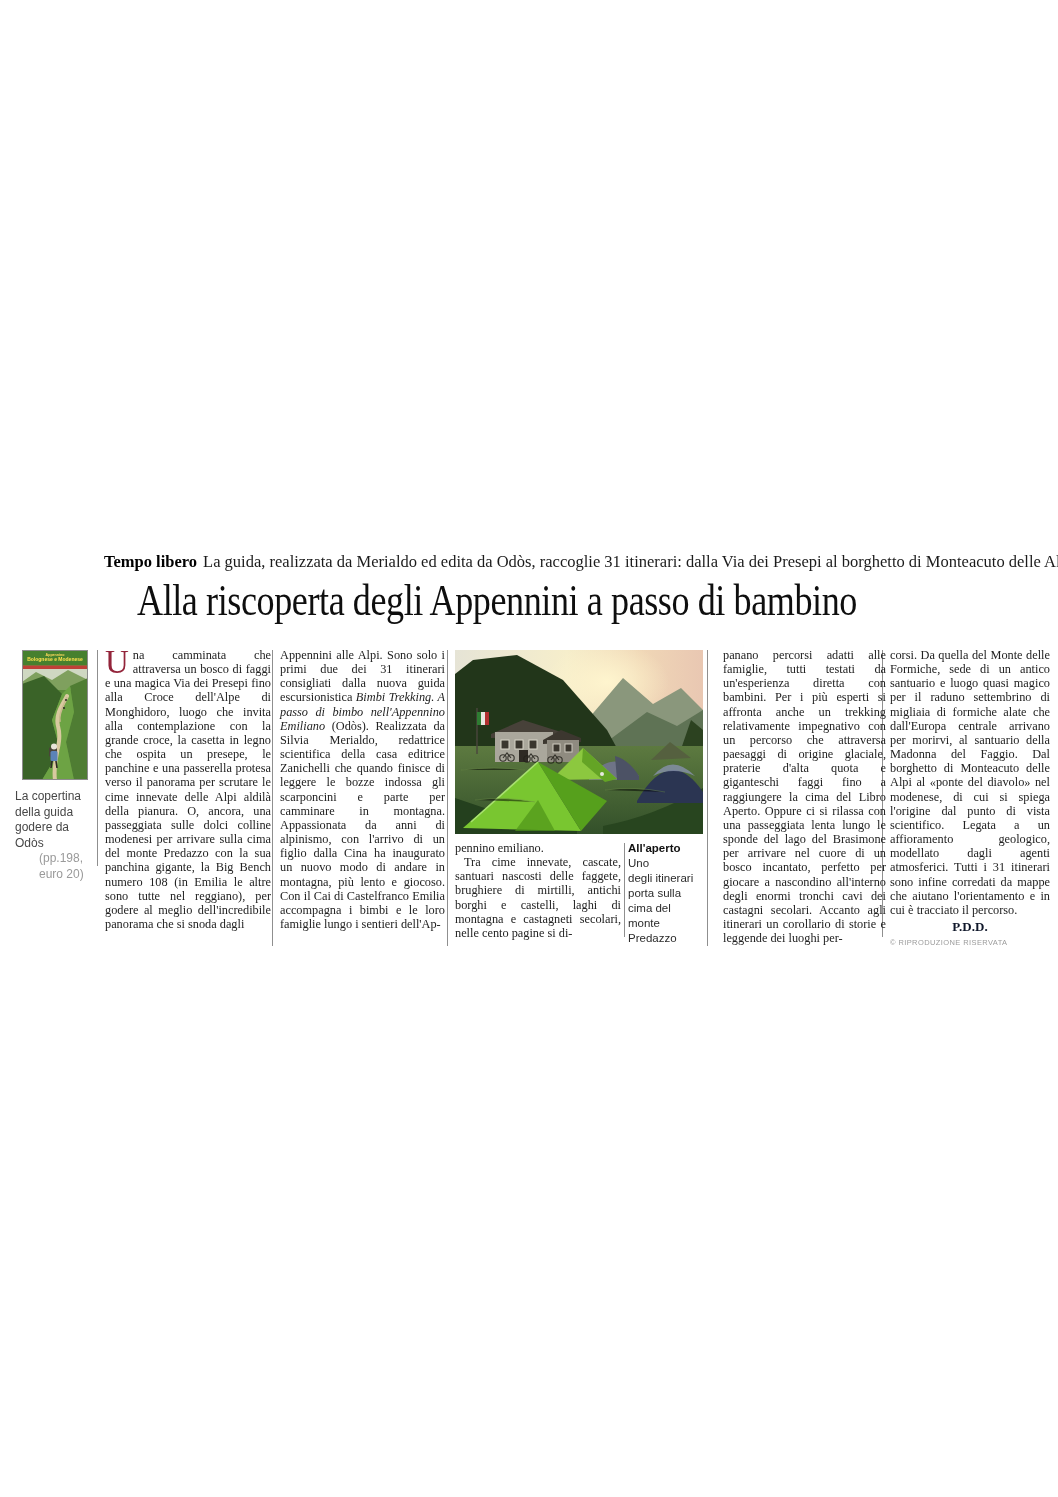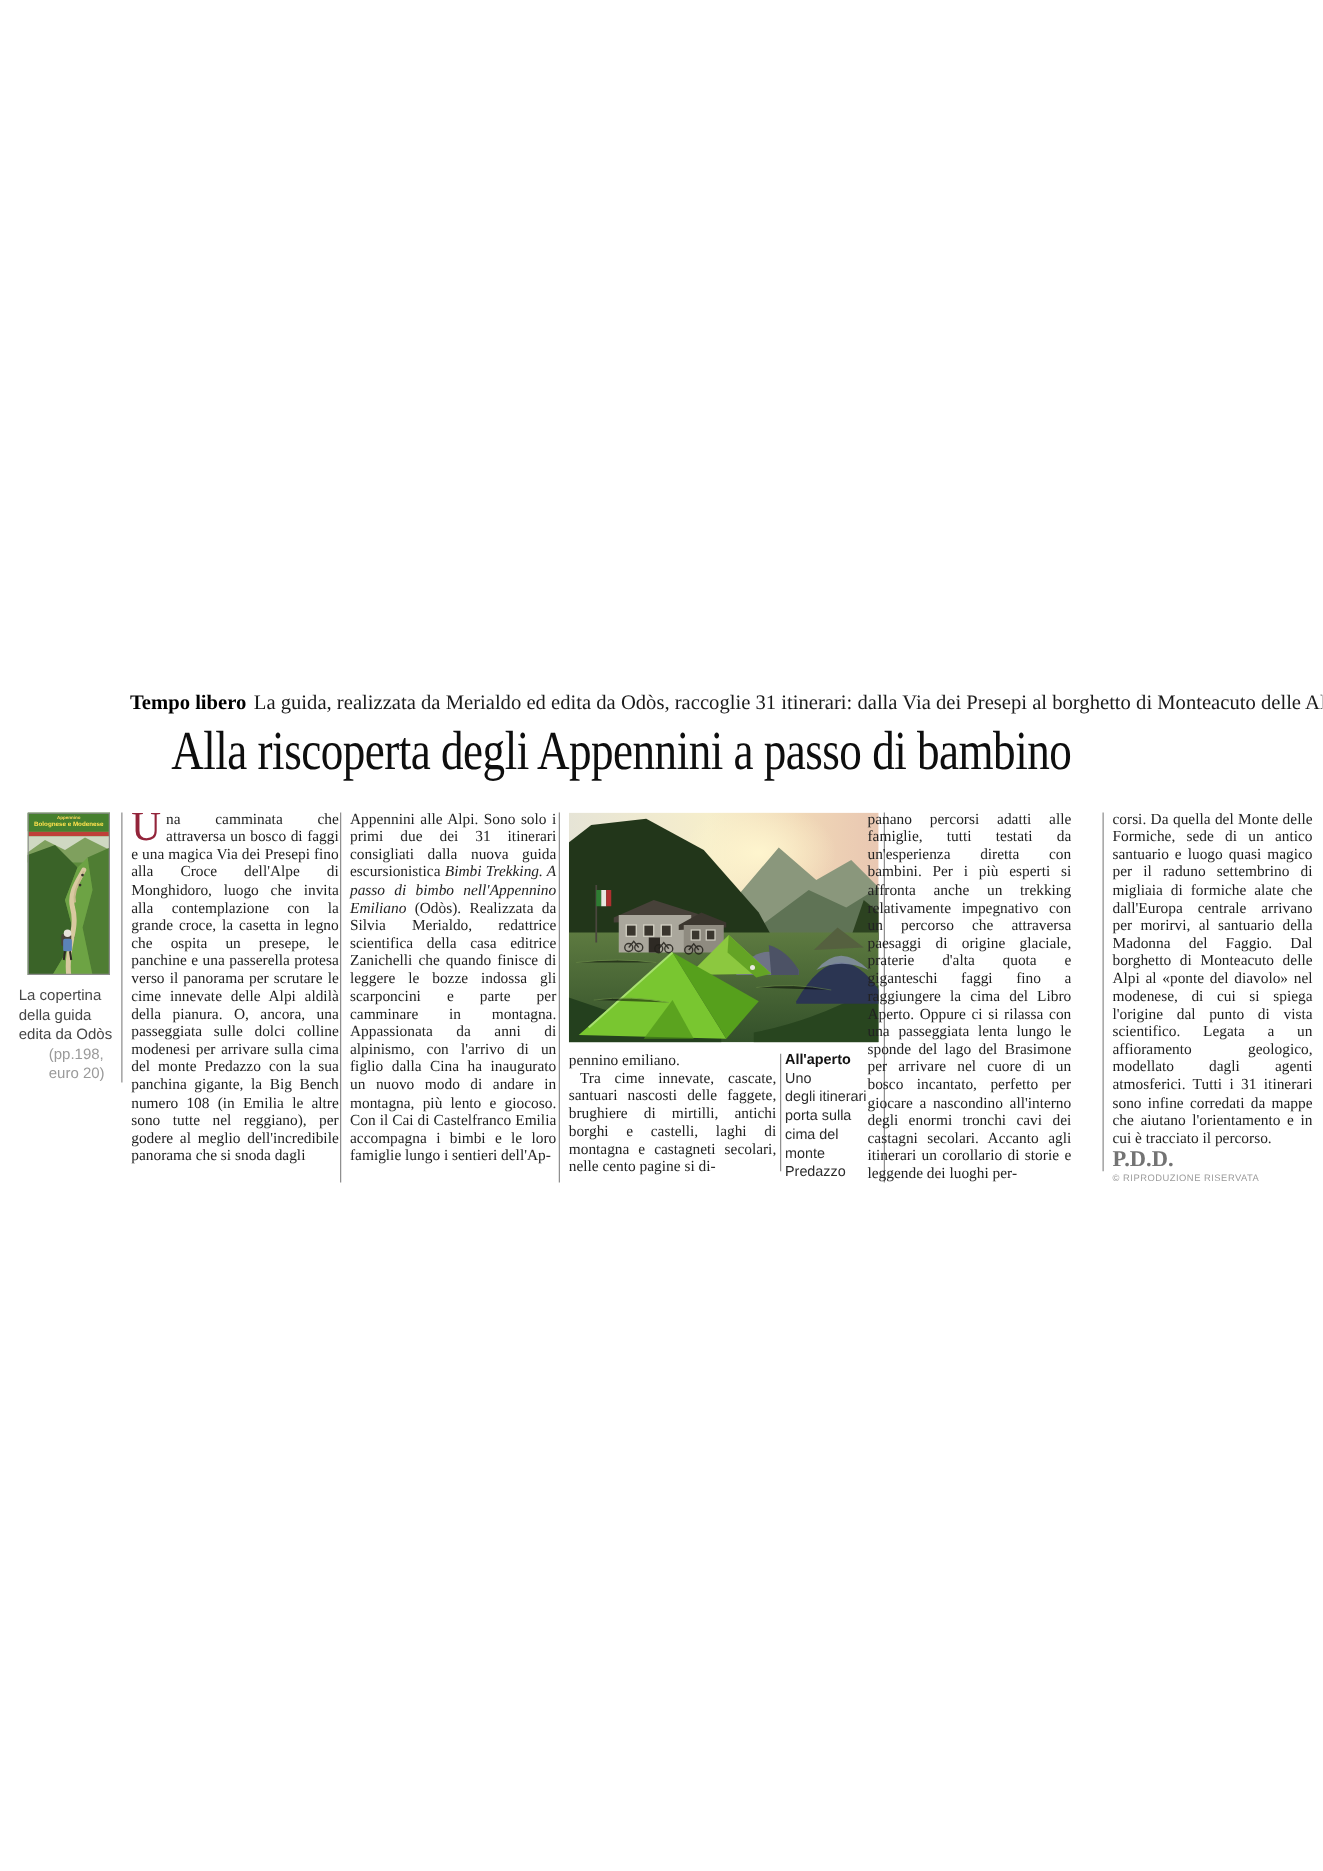--- a/index.html
+++ b/index.html
@@ -16,25 +16,25 @@
 
   
   .headline { left:101px; top:576px; width:950px;text-align:center; }
   .headline span { display:inline-block; font-size:44px; line-height:50px; color:#0e0e0e; letter-spacing:-0.5px; transform:scaleX(0.82); transform-origin:0 50%; white-space:nowrap; font-weight:500; }
 
   
   .bodycol { font-size:12.3px; line-height:14.15px; text-align:justify; color:#222; }
   .col1 { left:105px; top:648px; width:166px; height:300px; }
   .col2 { left:280px; top:648px; width:165px; height:300px; }
   .col3 { left:455px; top:841px; width:166px; height:110px; }
-  .col4 { left:694px; top:648px; width:163px; height:300px; }
+  .col4 { left:723px; top:648px; width:163px; height:300px; }
   .col5 { left:890px; top:648px; width:160px; height:300px; }
   .dropcap { float:left; font-size:33px; line-height:27px; padding:1px 4px 0 0; color:#93243a; font-weight:500; }
   .p2 { text-indent:9px; }
-  .byline { text-align:left; font-weight:bold; font-size:18px; margin-top:3px; color:#737373; }
+  .byline { text-align:center; font-weight:bold; font-size:13px; margin-top:3px; color:#0f172a; }
   .copyright { font-family:"Liberation Sans", sans-serif; font-size:7.5px; color:#9b9b9b; letter-spacing:0.4px; margin-top:2px; }
   .italic { font-style:italic; }
 
   
   .vrule { width:1px; background:#8f8f8f; }
   .r0 { left:97px;  top:650px; height:216px; }
   .r1 { left:272px; top:650px; height:296px; }
   .r2 { left:447px; top:650px; height:296px; }
   .r3 { left:624px; top:843px; height:94px; }
   .r4 { left:707px; top:650px; height:296px; }
@@ -87,21 +87,21 @@
       <rect x="28.5" y="101" width="7" height="10" rx="1.5" fill="#5b83b8"></rect>
       <circle cx="32" cy="96.5" r="3" fill="#e8e4da"></circle>
       <path d="M30 111 L29 118 M34 111 L35 118" stroke="#2e2b24" stroke-width="1.6"></path>
       <rect x="0.5" y="0.5" width="65" height="129" fill="none" stroke="#8c8c8c" stroke-width="1"></rect>
     </svg>
   </div>
 
   <div class="abs sidecap">
     <div class="pre">La copertina
 della guida
-edita da Odòs</div>
+godere da Odòs</div>
     <div class="pre price">(pp.198,
 euro 20)</div>
   </div>
 
   <div class="abs vrule r0"></div>
   <div class="abs vrule r1"></div>
   <div class="abs vrule r2"></div>
   <div class="abs vrule r3"></div>
   <div class="abs vrule r4"></div>
   <div class="abs vrule r5"></div>

